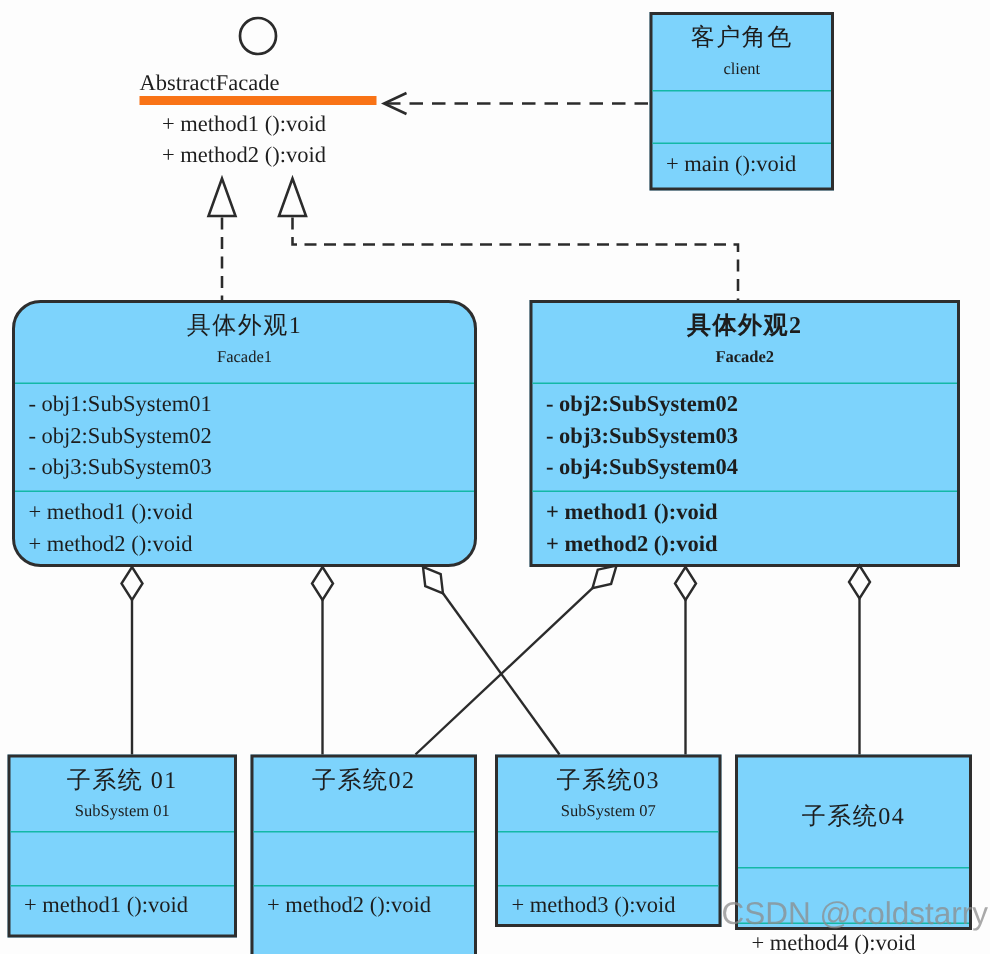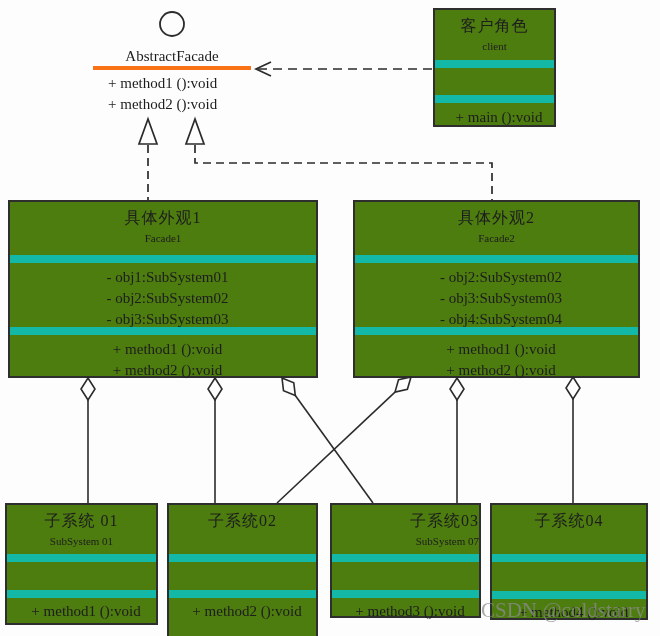--- a/index.html
+++ b/index.html
@@ -16,45 +16,45 @@
   }
   .connectors{
     position:absolute;left:0;top:0;width:660px;height:636px;
     pointer-events:none;z-index:3;
   }
   
   .uml-class{
     position:absolute;
     box-sizing:border-box;
     border:2px solid #2e2e2e;
-    background:#4d7c0f;
+    background:#7dd3fc;
     z-index:2;
   }
   .compartment{box-sizing:border-box;overflow:hidden;}
-  .compartment + .compartment{border-top:8px solid #14b8a6;text-align:center;}
+  .compartment + .compartment{border-top:1px solid #14b8a6;}
   .c-title{text-align:center;padding-top:5px;}
   .c-title .zh{font-size:16px;line-height:21px;letter-spacing:1px;}
   .c-title .en{font-size:11px;line-height:20px;}
   .member-line{font-size:15px;line-height:21px;white-space:nowrap;}
   .c-attrs,.c-methods{padding:4px 0 0 9px;}
   
   .iface-name{
     position:absolute;left:93px;top:44px;width:158px;height:26px;
-    box-sizing:border-box;border-bottom:4px solid #f97316;
-    text-align:center;font-size:15px;line-height:24px;z-index:2;
+    box-sizing:border-box;border-bottom:6px solid #f97316;
+    font-size:15px;line-height:24px;z-index:2;
   }
   .iface-methods{
     position:absolute;left:108px;top:73px;z-index:2;
   }
   
   .watermark{
     position:absolute;left:481px;top:598px;
     font-size:21px;line-height:24px;
     color:rgba(140,140,140,0.75);
-    font-family:Liberation Serif, serif;
+    font-family:Liberation Sans, sans-serif;
     z-index:5;white-space:nowrap;
   }
 </style>
 </head>
 <body>
 
 <div class="canvas">
 
   <svg class="connectors" viewBox="0 0 660 636">
     
@@ -120,37 +120,37 @@
     <div class="compartment c-title" style="height:50px;">
       <div class="zh">客户角色</div>
       <div class="en">client</div>
     </div>
     <div class="compartment c-attrs" style="height:35px;"></div>
     <div class="compartment c-methods" style="height:34px;">
       <div class="member-line">+ main ():void</div>
     </div>
   </div>
 
-  <div class="uml-class" style="left:8px;top:200px;width:310px;height:178px;">
+  <div class="uml-class" style="left:8px;top:200px;width:310px;height:178px;border-radius:19px;">
     <div class="compartment c-title" style="height:53px;">
       <div class="zh">具体外观1</div>
       <div class="en">Facade1</div>
     </div>
     <div class="compartment c-attrs" style="height:72px;">
       <div class="member-line">- obj1:SubSystem01</div>
       <div class="member-line">- obj2:SubSystem02</div>
       <div class="member-line">- obj3:SubSystem03</div>
     </div>
     <div class="compartment c-methods" style="height:53px;">
       <div class="member-line">+ method1 ():void</div>
       <div class="member-line">+ method2 ():void</div>
     </div>
   </div>
 
-  <div class="uml-class" style="left:353px;top:200px;width:287px;height:178px;">
+  <div class="uml-class" style="left:353px;top:200px;width:287px;height:178px;font-weight:bold;">
     <div class="compartment c-title" style="height:53px;">
       <div class="zh">具体外观2</div>
       <div class="en">Facade2</div>
     </div>
     <div class="compartment c-attrs" style="height:72px;">
       <div class="member-line">- obj2:SubSystem02</div>
       <div class="member-line">- obj3:SubSystem03</div>
       <div class="member-line">- obj4:SubSystem04</div>
     </div>
     <div class="compartment c-methods" style="height:53px;">
@@ -174,32 +174,32 @@
     <div class="compartment c-title" style="height:49px;">
       <div class="zh">子系统02</div>
     </div>
     <div class="compartment c-attrs" style="height:36px;"></div>
     <div class="compartment c-methods" style="height:30px;padding-top:3px;">
       <div class="member-line">+ method2 ():void</div>
     </div>
   </div>
 
   <div class="uml-class" style="left:330px;top:503px;width:151px;height:115px;">
-    <div class="compartment c-title" style="height:49px;text-align:right;">
+    <div class="compartment c-title" style="height:49px;">
       <div class="zh">子系统03</div>
       <div class="en">SubSystem 07</div>
     </div>
     <div class="compartment c-attrs" style="height:36px;"></div>
     <div class="compartment c-methods" style="height:30px;padding-top:3px;">
       <div class="member-line">+ method3 ():void</div>
     </div>
   </div>
 
   <div class="uml-class" style="left:490px;top:503px;width:158px;height:117px;">
-    <div class="compartment c-title" style="height:49px;">
+    <div class="compartment c-title" style="height:49px;margin-top:24px;">
       <div class="zh">子系统04</div>
     </div>
     <div class="compartment c-attrs" style="height:37px;"></div>
     <div class="compartment c-methods" style="height:31px;padding-top:3px;">
       <div class="member-line">+ method4 ():void</div>
     </div>
   </div>
 
   <div class="watermark">CSDN @coldstarry</div>
 

